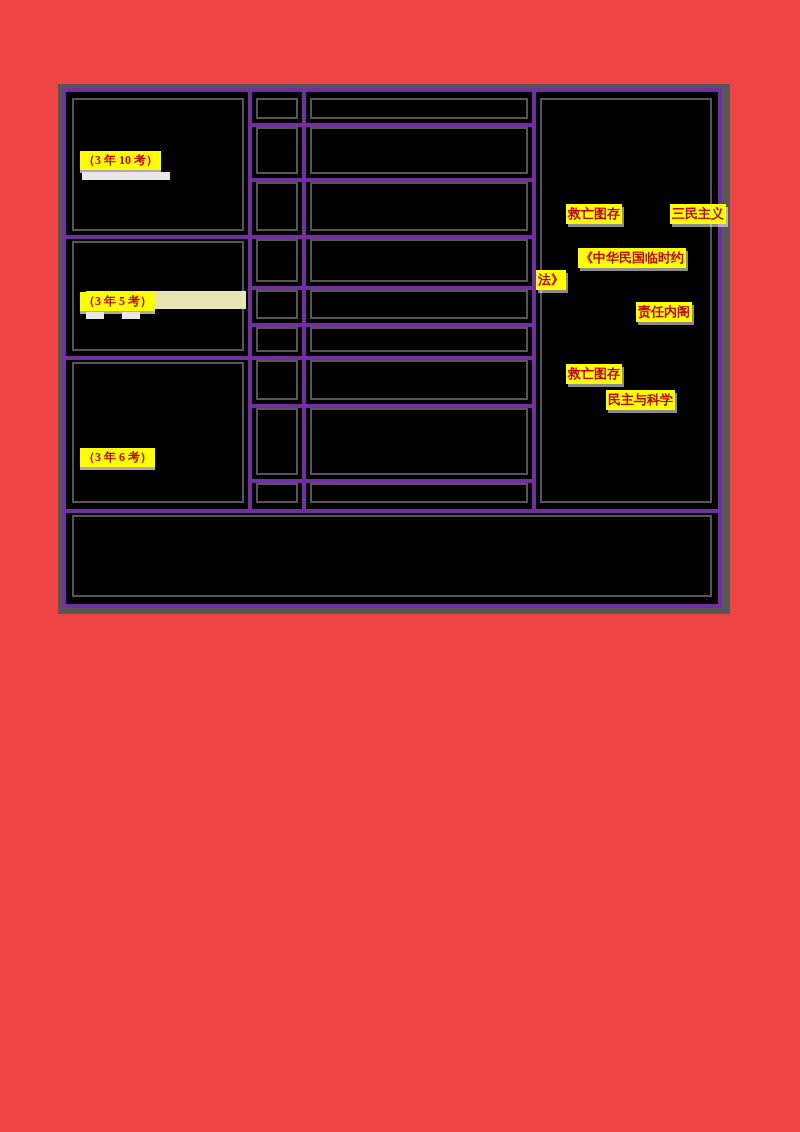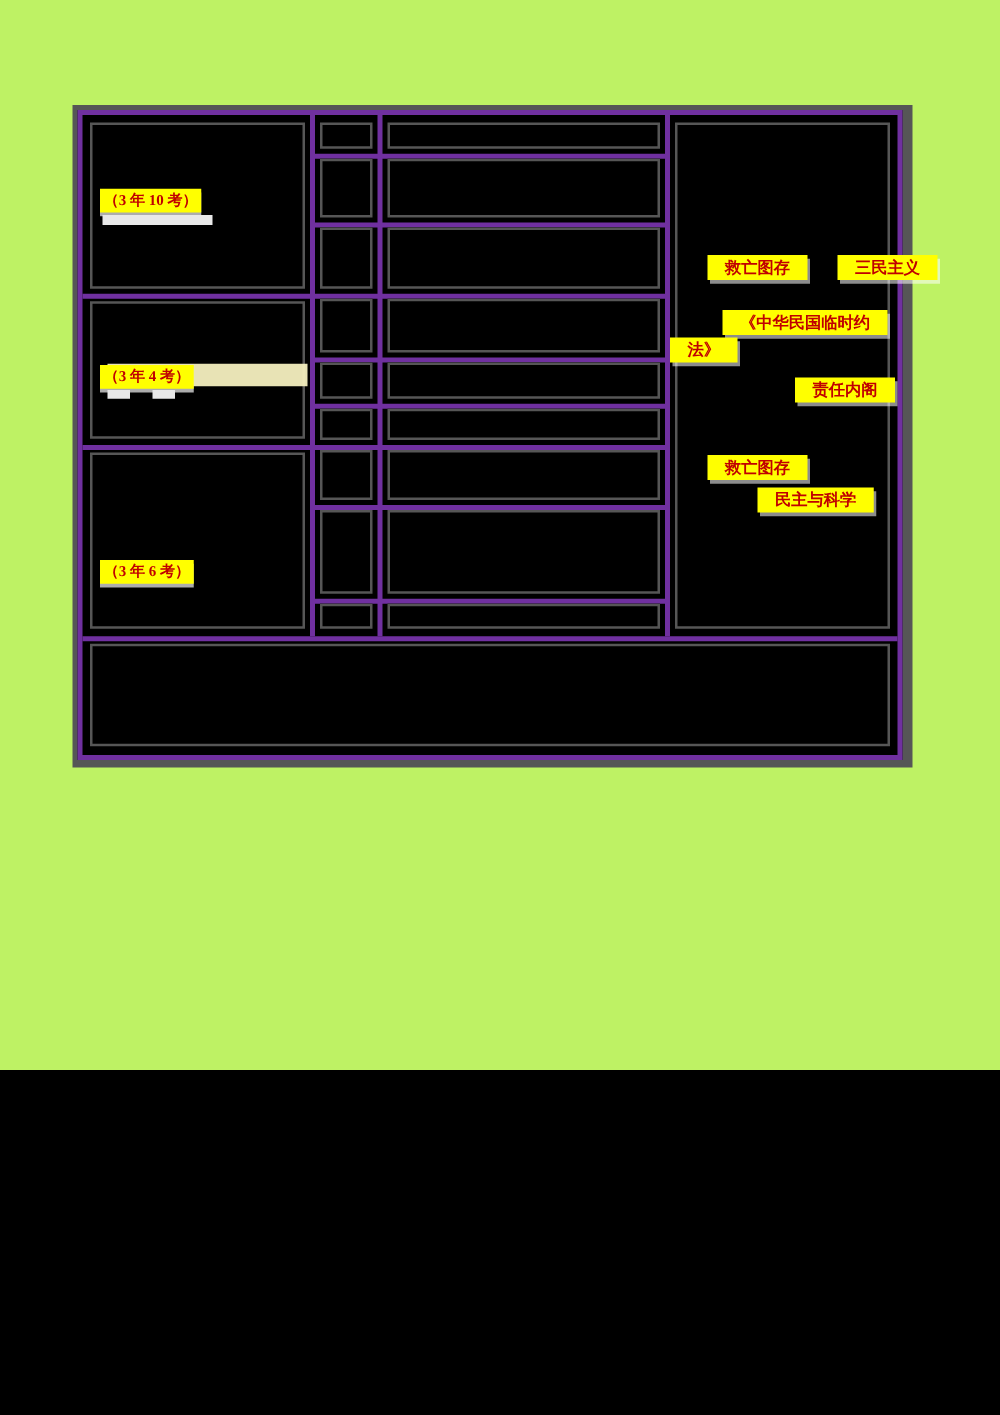--- a/index.html
+++ b/index.html
@@ -5,21 +5,21 @@
   html,body{margin:0;padding:0;}
   body{
     width:800px;height:1132px;
     background:#000000;
     font-family:"Liberation Serif","DejaVu Serif",serif;
     overflow:hidden;
     position:relative;
   }
 
   
-  #page{position:absolute;left:0;top:0;width:800px;height:856px;background:#bef264;}
+  #page{position:absolute;left:0;top:0;width:800px;height:1132px;background:#ef4444;}
 
   
   .outer-shadow{
     position:absolute;
     left:58px;top:84px;
     width:672px;height:530px;
     background:#565656;
   }
 
   
@@ -65,21 +65,21 @@
   }
 
   
   .kw{
     position:absolute;
     background:#FFFF00;
     color:#C00000;
     font-weight:bold;
     font-size:13px;
     line-height:18px;
-    padding:1px 14px;
+    padding:1px 2px;
     white-space:nowrap;
     font-family:"Liberation Serif","DejaVu Serif",serif;
     box-shadow:2px 3px 0 rgba(255,255,255,0.55);
   }
   .kw-exam{
     position:absolute;
     background:#FFFF00;
     color:#C00000;
     font-weight:bold;
     font-size:12px;
@@ -127,21 +127,21 @@
 
     <div class="cell-inset" style="left:6px;top:6px;width:172px;height:133px;"></div>
     <div class="cell-inset" style="left:6px;top:149px;width:172px;height:110px;"></div>
     <div class="cell-inset" style="left:6px;top:270px;width:172px;height:141px;"></div>
 
     <div class="pale-band" style="left:20px;top:199px;width:160px;height:18px;"></div>
 
     <div class="kw-exam" style="left:14px;top:59px;">（3 年 10 考）</div>
     <div class="white-tick" style="left:16px;top:80px;width:88px;height:8px;"></div>
 
-    <div class="kw-exam" style="left:14px;top:200px;">（3 年 4 考）</div>
+    <div class="kw-exam" style="left:14px;top:200px;">（3 年 5 考）</div>
     <div class="white-tick" style="left:20px;top:220px;width:18px;height:7px;"></div>
     <div class="white-tick" style="left:56px;top:220px;width:18px;height:7px;"></div>
 
     <div class="kw-exam" style="left:14px;top:356px;">（3 年 6 考）</div>
 
     <div class="cell-inset" style="left:190px;top:6px;width:42px;height:21px;">
       <div class="vert-text" style="left:2px;top:2px;"></div>
     </div>
     <div class="cell-inset" style="left:190px;top:35px;width:42px;height:47px;">
       <div class="vert-text" style="left:2px;top:2px;"></div>

